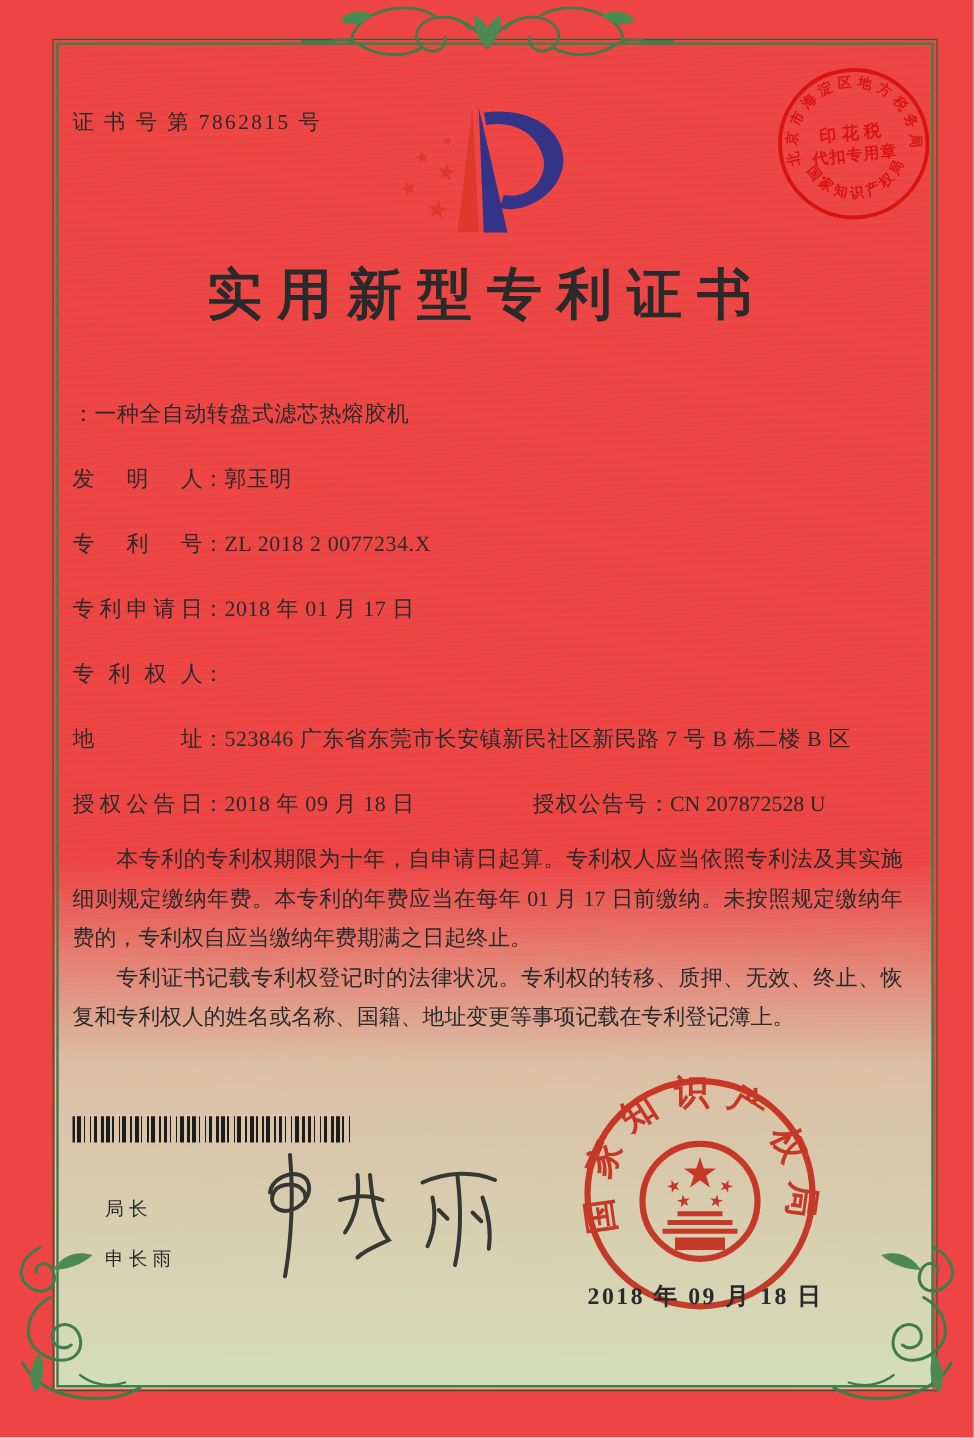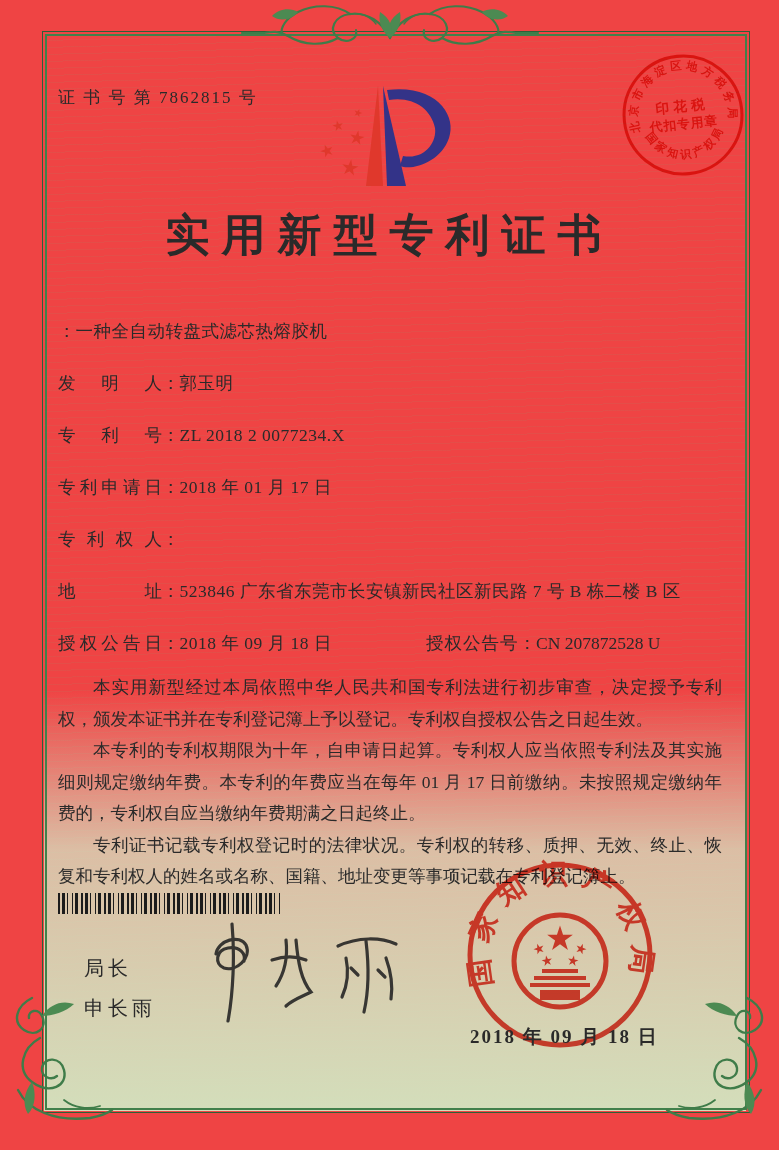--- a/index.html
+++ b/index.html
@@ -26,21 +26,21 @@
   .frow .val{flex:1 1 auto;max-width:548px;letter-spacing:0.5px;font-family:Liberation Serif, serif;}
   .frow.grant{position:relative;}
   .grant-right{position:absolute;left:368px;top:0;display:flex;text-align:right;}
   .grant-right .lbl2{letter-spacing:1px;}
   .paras{left:58px;top:672px;width:664px;font-size:17.5px;line-height:31.5px;text-align:justify;}
   .paras p{margin:0;text-indent:2em;}
   .barcode{left:58px;top:893px;width:223px;height:21px;
      background:repeating-linear-gradient(90deg,#1c1c1c 0 2px,transparent 2px 4px,#1c1c1c 4px 7px,
        transparent 7px 9px,#1c1c1c 9px 10px,transparent 10px 14px,#1c1c1c 14px 15px,transparent 15px 17px,
        #1c1c1c 17px 20px,transparent 20px 23px);}
-  .signer{left:84px;top:948px;font-size:20px;letter-spacing:4px;line-height:40px;}
+  .signer{left:84px;top:948px;font-size:15px;letter-spacing:4px;line-height:40px;}
   .sig-svg{left:188px;top:916px;}
   .seal-svg{left:463px;top:858px;mix-blend-mode:multiply;opacity:0.93;}
   .seal-date{left:470px;top:1024px;font-size:19px;font-weight:bold;letter-spacing:2px;}
   .stamp-svg{left:620px;top:52px;mix-blend-mode:multiply;opacity:0.92;transform:rotate(-6deg);}
   .logo-svg{left:297px;top:76px;}
   .footer{left:0;top:1077px;width:779px;text-align:center;font-size:15px;letter-spacing:1px;}
 </style>
 </head>
 <body>
 
@@ -145,21 +145,20 @@
       <span class="val">2018 年 09 月 18 日</span>
       <span class="grant-right">
         <span class="lbl2">授权公告号</span>
         <span>：</span>
         <span>CN 207872528 U</span>
       </span>
     </div>
   </div>
 
   <div class="content paras">
-    <p>本实用新型经过本局依照中华人民共和国专利法进行初步审查，决定授予专利权，颁发本证书并在专利登记簿上予以登记。专利权自授权公告之日起生效。</p>
     <p>本专利的专利权期限为十年，自申请日起算。专利权人应当依照专利法及其实施细则规定缴纳年费。本专利的年费应当在每年 01 月 17 日前缴纳。未按照规定缴纳年费的，专利权自应当缴纳年费期满之日起终止。</p>
     <p>专利证书记载专利权登记时的法律状况。专利权的转移、质押、无效、终止、恢复和专利权人的姓名或名称、国籍、地址变更等事项记载在专利登记簿上。</p>
   </div>
 
   <div class="content barcode"></div>
 
   <div class="content signer">
     <div>局长</div>
     <div>申长雨</div>
   </div>

